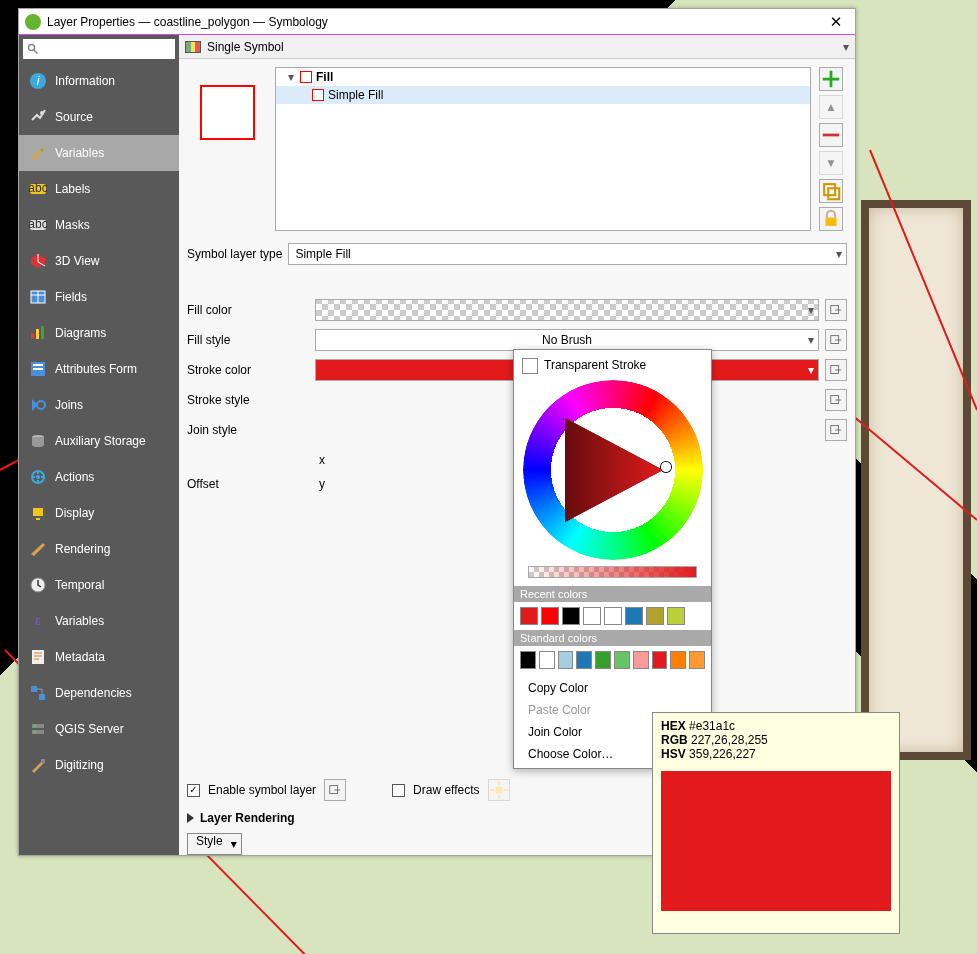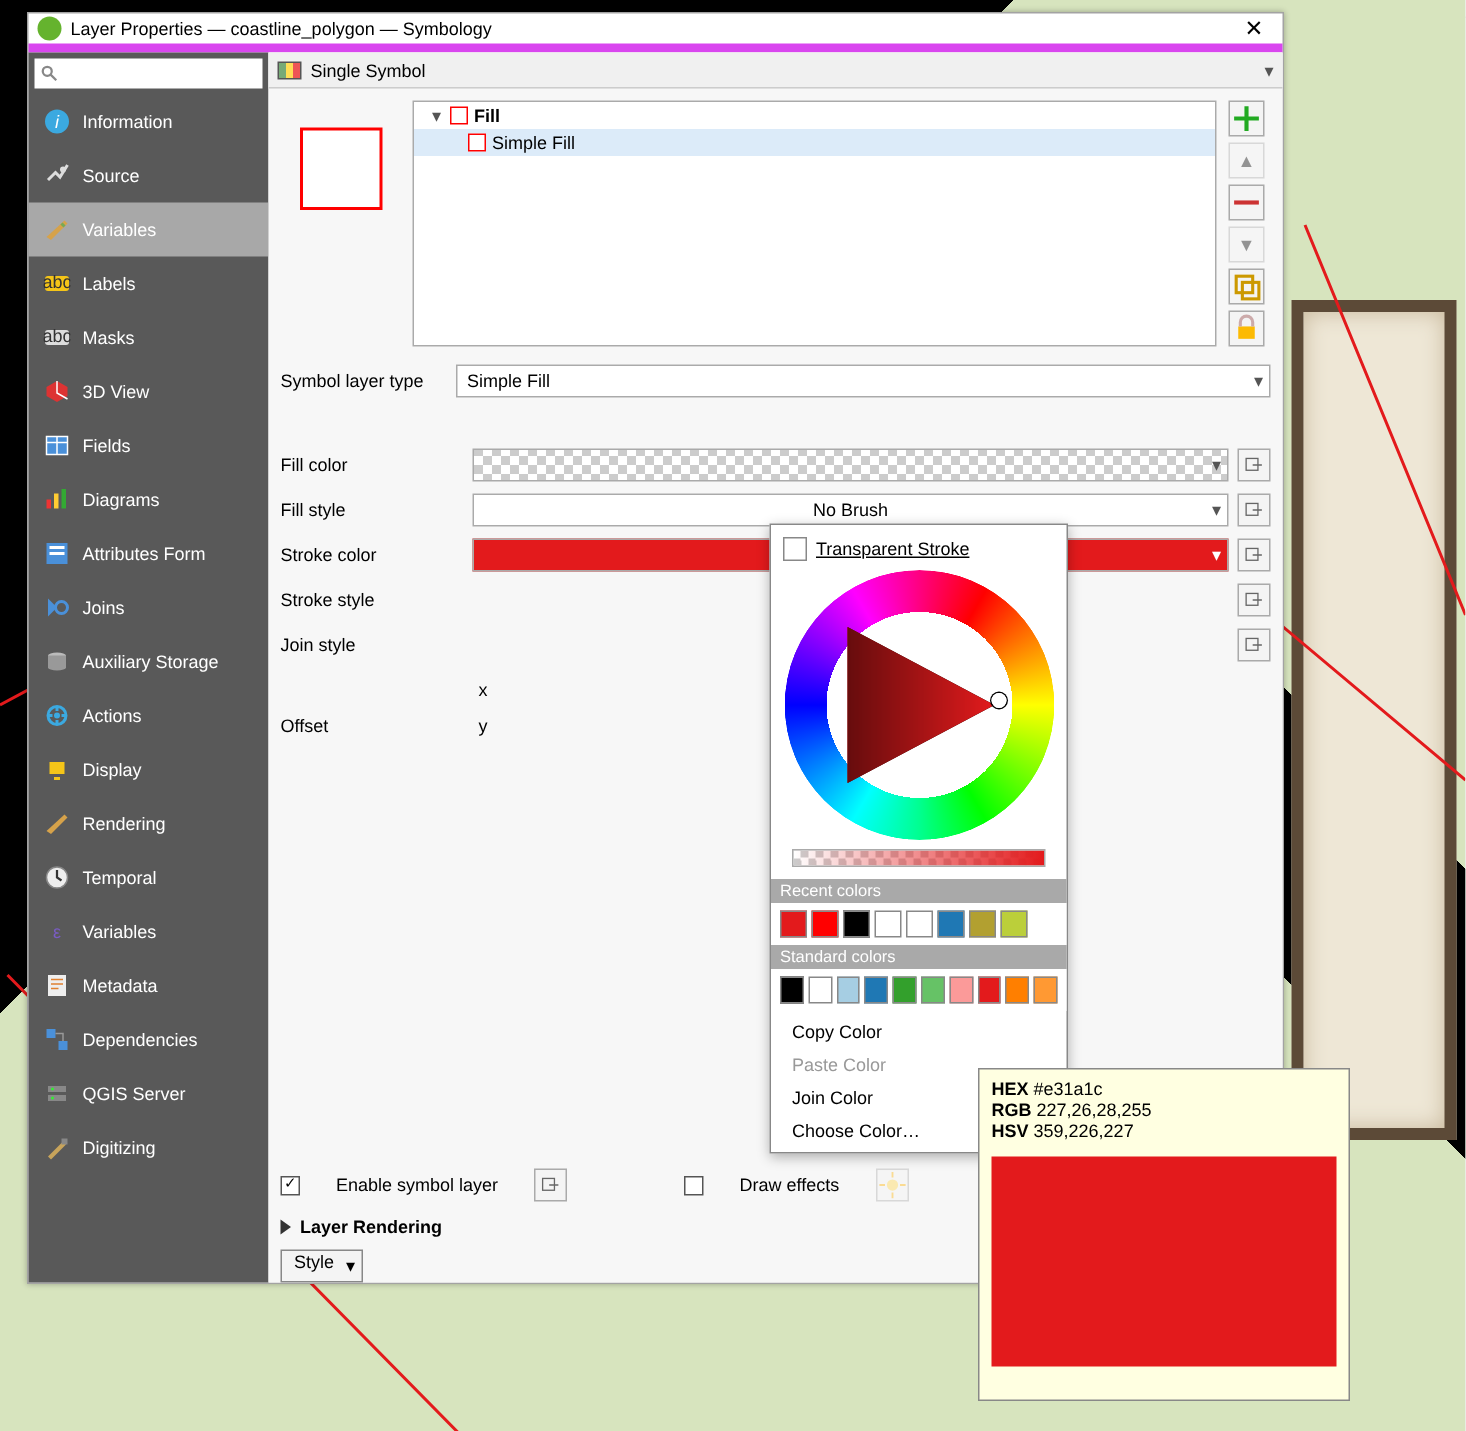--- a/index.html
+++ b/index.html
@@ -10,21 +10,21 @@
     linear-gradient(45deg, transparent 60%, #000 60% 70%, transparent 70%),
     #d7e4be;
   }
   .map-bg svg { position:absolute; inset:0; }
 
   .dialog {
     position:absolute; top:8px; left:18px; width:838px; height:848px;
     background:#fff; border:1px solid #a3a3a3; box-shadow:0 0 4px rgba(0,0,0,.3);
     display:flex; flex-direction:column;
   }
-  .titlebar { height:26px; display:flex; align-items:center; padding:0 6px; border-bottom:6px solid #d946ef;}
+  .titlebar { height:26px; display:flex; align-items:center; padding:0 6px; border-bottom:1px solid #d946ef;}
   .titlebar .qgis-icon { width:16px; height:16px; background:#65b32e; border-radius:50%; margin-right:6px;}
   .titlebar .close { margin-left:auto; width:26px; text-align:center; font-size:15px; cursor:pointer;}
   .body { flex:1; display:flex; min-height:0;}
   .sidebar { width:160px; background:#595959; color:#fff; display:flex; flex-direction:column; }
   .sidebar .search { background:#fff; margin:4px; height:20px; display:flex; align-items:center; padding:0 4px; color:#999;}
   .sidebar .search svg{width:12px;height:12px;}
   .nav-item { height:36px; display:flex; align-items:center; gap:8px; padding:0 10px; cursor:pointer;}
   .nav-item.active{background:#a8a8a8;}
   .nav-icon{width:18px;height:18px;display:flex;align-items:center;justify-content:center;}
   .nav-icon svg{width:18px;height:18px;}
@@ -48,47 +48,47 @@
   .tree{flex:1;border:1px solid #aaa;background:#fff;position:relative;}
   .tree-row{display:flex;align-items:center;height:18px;padding-left:10px;gap:4px;}
   .tree-row .tw{width:10px;text-align:center;color:#555;}
   .tree-row .sw{width:12px;height:12px;border:1.5px solid red;background:#fff;}
   .tree-row.sel{background:#dcebf9;}
   .tree-row.ind{padding-left:36px;}
   .side-btns{width:28px;display:flex;flex-direction:column;gap:4px;}
   .sbtn{width:24px;height:24px;border:1px solid #aaa;background:#f4f4f4;display:flex;align-items:center;justify-content:center;cursor:pointer;}
   .sbtn.dis{opacity:.4;cursor:default;}
 
-  .symbol-type-row{display:flex;align-items:center;gap:22px;margin:4px 8px;}
+  .symbol-type-row{display:flex;align-items:center;gap:6px;margin:4px 8px;}
   .props{margin:22px 8px 8px 8px;}
   .props .row{margin:8px 0;}
   .props .label-col{width:122px;}
   .checker{background:repeating-conic-gradient(#ccc 0% 25%,#fff 0% 50%) 0/12px 12px;}
   .red-fill{background:#e31a1c;}
   .center-text{position:absolute;inset:0;display:flex;align-items:center;justify-content:center;}
 
-  .bottom{display:flex;align-items:center;gap:24px;margin:6px 8px;}
+  .bottom{display:flex;align-items:center;gap:8px;margin:6px 8px;}
   .chk{width:13px;height:13px;border:1px solid #555;display:inline-flex;align-items:center;justify-content:center;background:#fff;}
   .chk.on::after{content:"✓";font-size:10px;line-height:1;}
   .btn{min-width:80px;height:22px;border:1px solid #888;background:#f1f1f1;display:flex;align-items:center;justify-content:center;cursor:pointer;}
   .btn.primary{background:#dfeffc;border-color:#4d90fe;}
   .dd-small{border:1px solid #888;background:#f4f4f4;height:22px;padding:0 18px 0 8px;position:relative;cursor:pointer;}
   .dd-small .caret{position:absolute;right:4px;top:3px;}
 
   .expander{margin:4px 8px;display:flex;align-items:center;gap:6px;font-weight:bold;}
   .expander .tri{width:0;height:0;border-top:5px solid transparent;border-bottom:5px solid transparent;border-left:7px solid #333;}
 
   
   .picker{
     position:absolute; top:349px; left:513px; width:199px;
     background:#fff;border:1px solid #888;box-shadow:0 2px 8px rgba(0,0,0,.3);
     z-index:50;
   }
   .picker .top{padding:8px;}
-  .picker .transp{display:flex;align-items:center;gap:6px;margin-bottom:6px;text-decoration:underline;}
+  .picker .transp{display:flex;gap:6px;margin-bottom:6px;}
   .picker .wheel{width:180px;height:180px;margin:0 auto;position:relative;}
   .picker .ring{position:absolute;inset:0;border-radius:50%;
     background:conic-gradient(from 90deg,#ffff00,#80ff00,#00ff00,#00ff90,#00ffff,#0080ff,#0000ff,#8000ff,#ff00ff,#ff0080,#ff0000,#ff8000,#ffff00);
     -webkit-mask:radial-gradient(circle,transparent 62px,#000 62px 90px,transparent 90px);
     mask:radial-gradient(circle,transparent 62px,#000 62px 90px,transparent 90px);
   }
   .picker .tri{
     position:absolute; left:42px; top:38px; width:0;height:0;
     border-top:52px solid transparent; border-bottom:52px solid transparent;
     border-left:98px solid #e31a1c;

